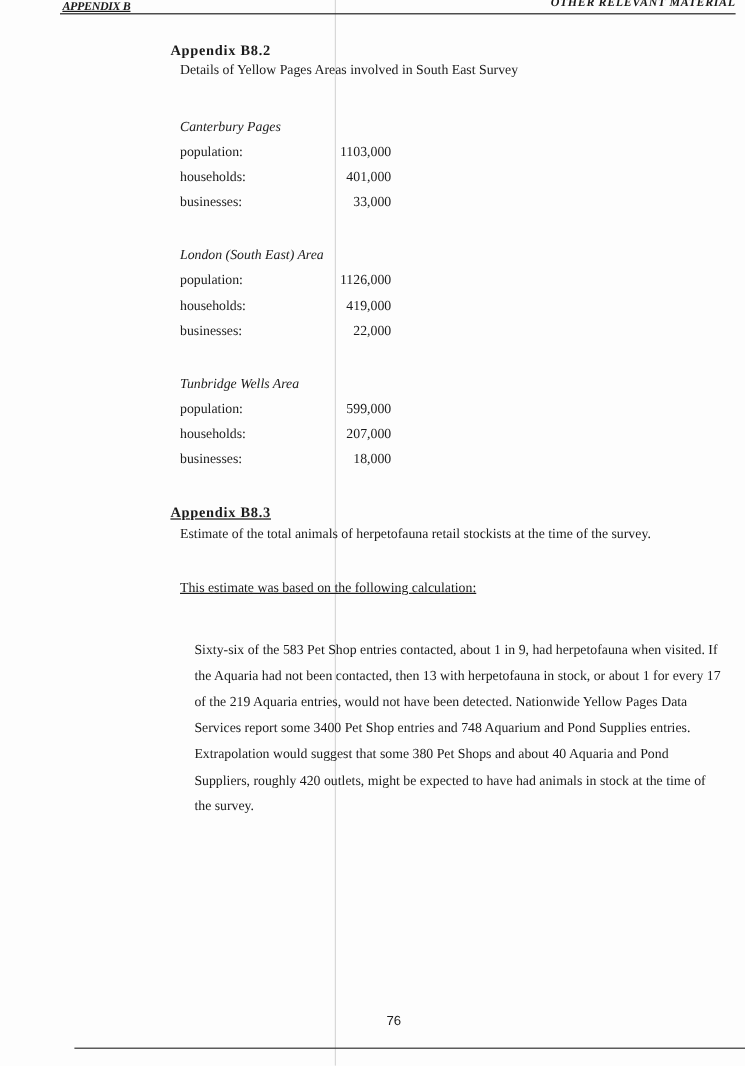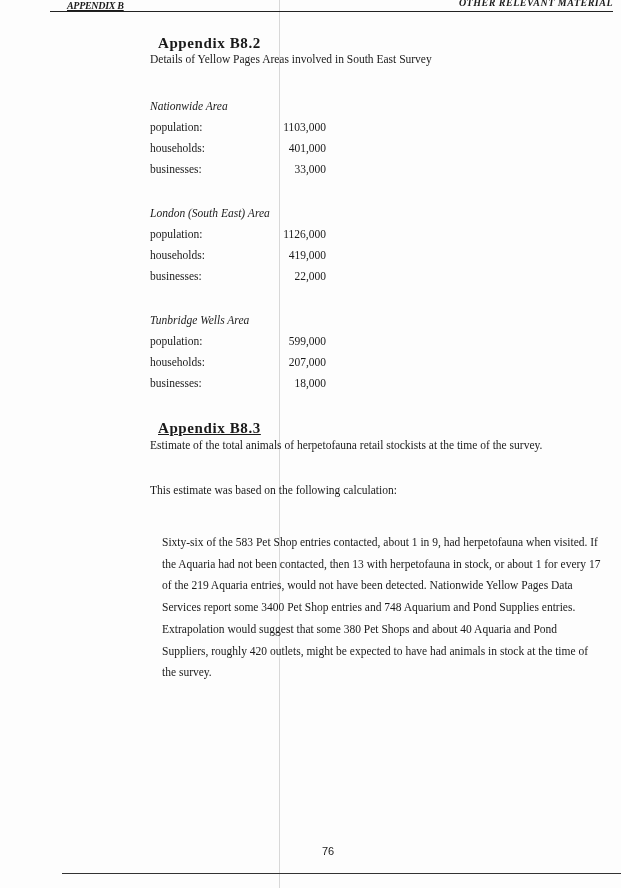--- a/index.html
+++ b/index.html
@@ -1,24 +1,24 @@
 <!DOCTYPE html>
 <html><head>
 <meta charset="utf-8">
 <style>
   html, body { margin:0; padding:0; }
   body {
     width:621px; height:888px; background:#fdfdfd; position:relative; overflow:hidden;
     font-family: "Liberation Serif", "DejaVu Serif", serif; color:#1a1a1a;
   }
-  .hdr-left { position:absolute; left:67px; top:0px; font-size:10px; font-style:italic; font-weight:bold; text-decoration:underline; letter-spacing:-0.3px; }
+  .hdr-left { position:absolute; left:52px; top:0px; font-size:10px; font-style:italic; font-weight:bold; text-decoration:underline; letter-spacing:-0.3px; }
   .hdr-right { position:absolute; right:8px; top:-3px; font-size:10px; font-style:italic; font-weight:bold; letter-spacing:0.5px; }
   .hdr-rule { position:absolute; left:50px; right:8px; top:11px; height:1px; background:#222; }
   .fold { position:absolute; left:279px; top:0; width:1px; height:888px; background:#d8d8d8; }
-  .h-app { position:absolute; left:158px; font-size:15px; font-weight:bold; letter-spacing:0.6px; }
+  .h-app { position:absolute; left:142px; font-size:12px; font-weight:bold; letter-spacing:0.6px; }
   .txt { position:absolute; left:150px; font-size:11.5px; white-space:nowrap;text-align:center; }
   .area-title { position:absolute; left:150px; font-size:11.5px; font-style:italic; }
   .row { position:absolute; left:150px; width:176px; font-size:11.5px; }
   .row .lab { position:absolute; left:0; }
   .row .val { position:absolute; right:0; }
   .para { position:absolute; left:150px; width:465px; font-size:11.5px; line-height:21.7px; }
   .para p { margin:12px; }
   .pageno { position:absolute; left:322px; top:845px; font-size:11px; font-family:"Liberation Sans", sans-serif; }
   .foot-rule { position:absolute; left:62px; right:0; top:873px; height:1px; background:#333; }
 </style>
@@ -27,21 +27,21 @@
 
 <div class="fold"></div>
 
 <div class="hdr-left">APPENDIX B</div>
 <div class="hdr-right">OTHER RELEVANT MATERIAL</div>
 <div class="hdr-rule"></div>
 
 <div class="h-app" style="top:35px;">Appendix  B8.2</div>
 <div class="txt" style="top:53px;">Details of Yellow Pages Areas involved in South East Survey</div>
 
-<div class="area-title" style="top:100px;">Nationwide Area</div>
+<div class="area-title" style="top:100px;">Canterbury Pages</div>
 <div class="row" style="top:121px;">
   <span class="lab">population:</span>
   <span class="val">1103,000</span>
 </div>
 <div class="row" style="top:142px;">
   <span class="lab">households:</span>
   <span class="val">401,000</span>
 </div>
 <div class="row" style="top:163px;">
   <span class="lab">businesses:</span>
@@ -71,19 +71,19 @@
   <span class="lab">households:</span>
   <span class="val">207,000</span>
 </div>
 <div class="row" style="top:377px;">
   <span class="lab">businesses:</span>
   <span class="val">18,000</span>
 </div>
 
 <div class="h-app" style="top:420px;text-decoration:underline;">Appendix  B8.3</div>
 <div class="txt" style="top:439px;">Estimate of the total animals of herpetofauna retail stockists at the time of the survey.</div>
-<div class="txt" style="top:484px;">This estimate was based on the following calculation:</div>
+<div class="txt" style="top:484px;text-decoration:underline;">This estimate was based on the following calculation:</div>
 <div class="para" style="top:520px;">
   <p>Sixty-six of the 583 Pet Shop entries contacted, about 1 in 9, had herpetofauna when visited. If the Aquaria had not been contacted, then 13 with herpetofauna in stock, or about 1 for every 17 of the 219 Aquaria entries, would not have been detected.  Nationwide Yellow Pages Data Services report some 3400 Pet Shop entries and 748 Aquarium and Pond Supplies entries. Extrapolation would suggest that some 380 Pet Shops and about 40 Aquaria and Pond Suppliers, roughly 420 outlets, might be expected to have had animals in stock at the time of the survey.</p>
 </div>
 
 <div class="pageno">76</div>
 <div class="foot-rule"></div>
 
 </body></html>

